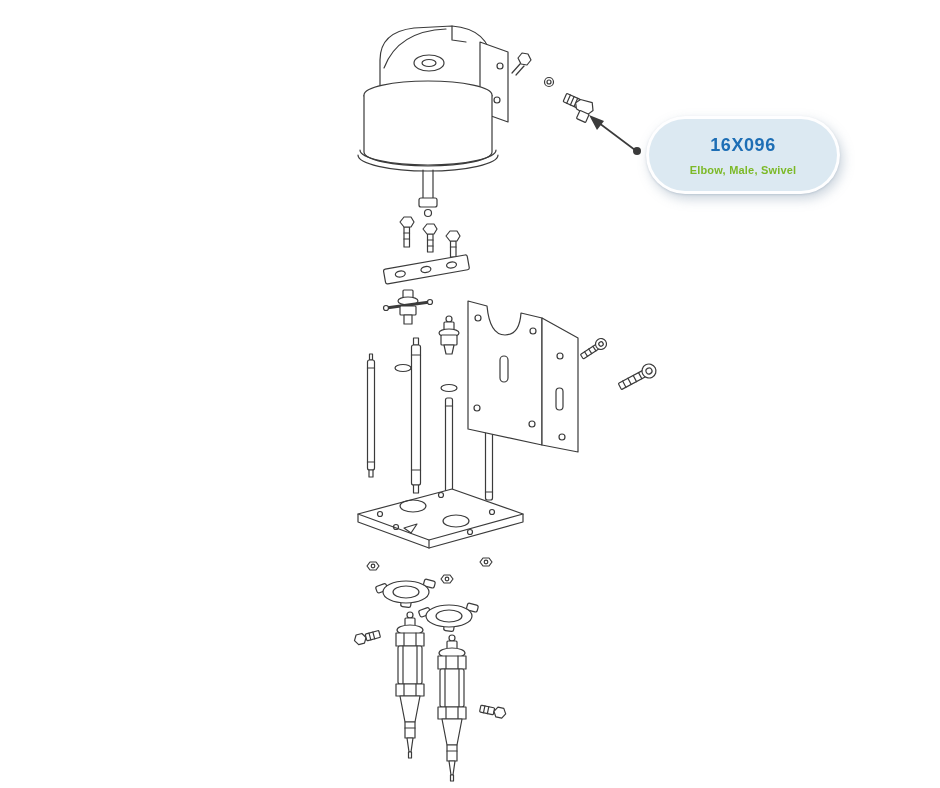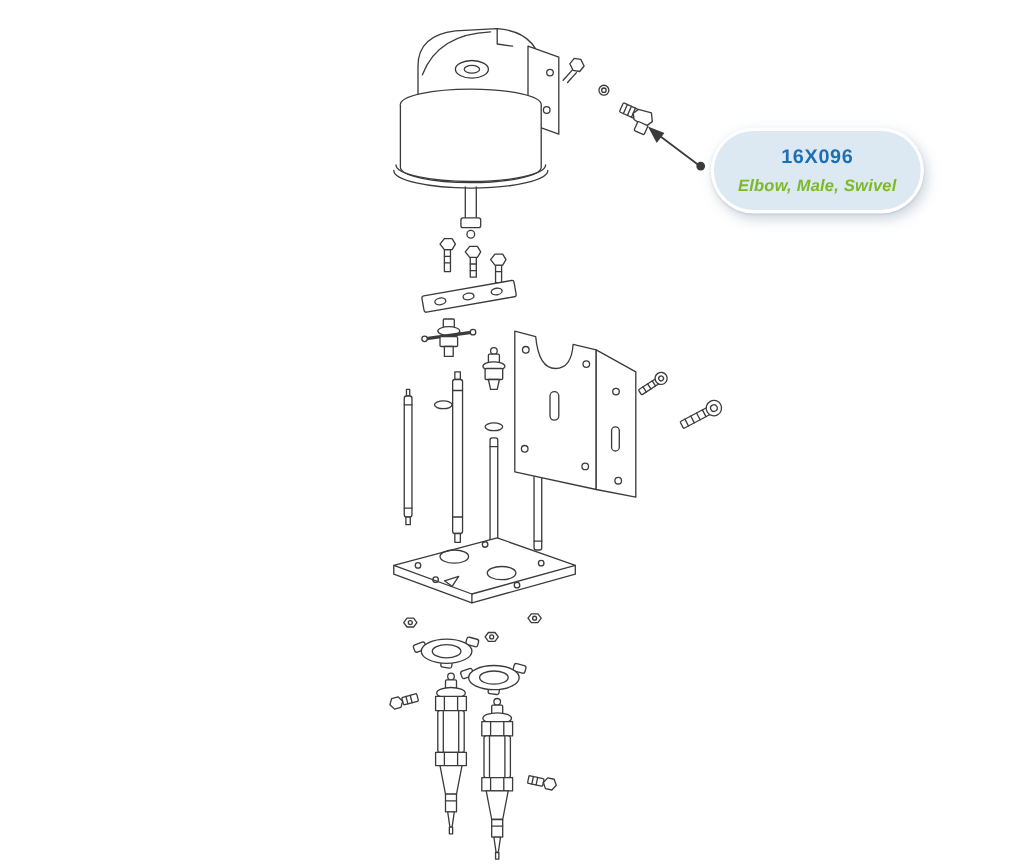--- a/index.html
+++ b/index.html
@@ -29,24 +29,23 @@
     gap: 8px;
     box-sizing: border-box;
     cursor: pointer;
   }
   .callout .part-number {
     font-size: 18px;
     font-weight: bold;
     letter-spacing: 0.6px;
   }
   .callout .part-name {
-    font-size: 15px;
+    font-size: 11px;
     font-weight: bold;
     letter-spacing: 0.2px;
-    font-style: italic;
   }
 </style>
 </head>
 <body style="background-color: rgb(255, 255, 255);">
 
 <div class="stage">
 
   <svg class="diagram-svg" width="940" height="788" viewBox="0 0 940 788" style="color: rgb(59, 59, 59);">
 
     <g>

